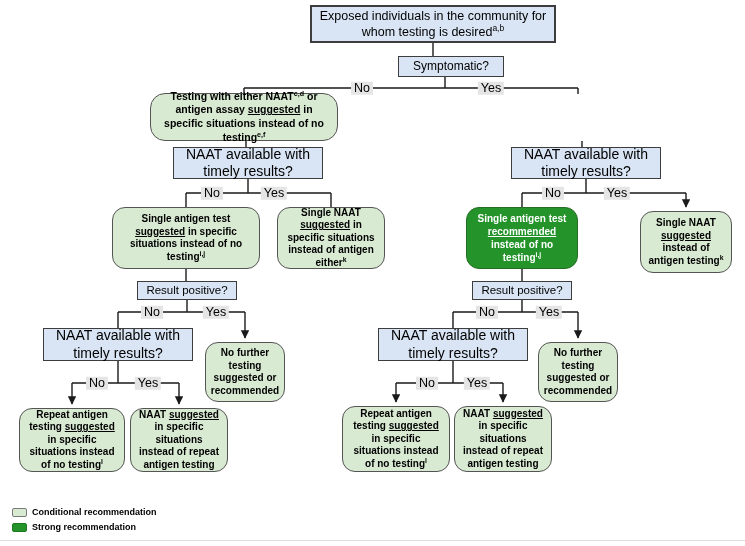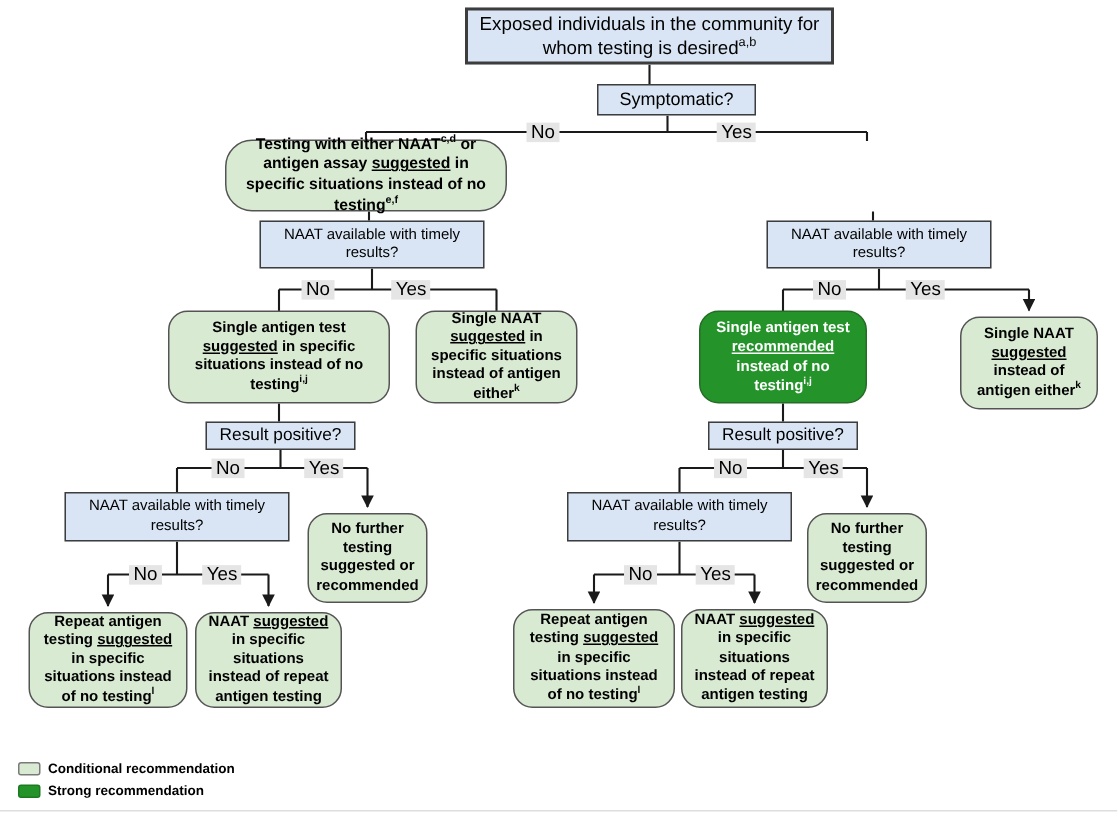--- a/index.html
+++ b/index.html
@@ -7,21 +7,21 @@
     position:relative;width:745px;height:546px;background:#ffffff;overflow:hidden;
     font-family:"Liberation Sans", sans-serif;color:#000;
   }
   svg.wires{position:absolute;left:0;top:0;z-index:1;pointer-events:none;}
   .node{
     position:absolute;z-index:2;box-sizing:border-box;
     display:flex;align-items:center;justify-content:center;text-align:center;
   }
   .q{
     background:#d9e5f4;border:1px solid #3d3d3d;
-    font-size:10px;line-height:1.25;padding:2px 4px;
+    font-size:14px;line-height:1.25;padding:2px 4px;
   }
   .q-top{font-size:12.5px;border-width:2px;line-height:1.3;}
   .q-mid{font-size:12px;}
   .q-result{font-size:11.5px;}
   .cond{
     background:#d9ead3;border:1px solid #545454;border-radius:13px;
     font-weight:bold;font-size:10px;line-height:1.25;padding:3px 6px;
   }
   .cond-big{font-size:10.5px;line-height:1.3;border-radius:15px;}
   .strong{
@@ -86,21 +86,21 @@
       <line x1="503" y1="383" x2="503" y2="402" marker-end="url(#arrow)"></line>
     </g>
   </svg>
 
   <div class="node q q-top" style="left:310px;top:5px;width:246px;height:38px;">
       <span><span>Exposed individuals in the community for whom testing is desired</span><span class="sup">a,b</span></span>
     </div>
 
   <div class="node q q-mid" style="left:398px;top:56px;width:106px;height:21px;">Symptomatic?</div>
 
-  <div class="node cond cond-big" style="left:150px;top:93px;width:188px;height:48px;border-radius:18px;">
+  <div class="node cond cond-big" style="left:150px;top:93px;width:188px;height:48px;">
       <span><span>Testing with either NAAT</span><span class="sup">c,d</span><span> or antigen assay </span><span class="u">suggested</span><span> in specific situations instead of no testing</span><span class="sup">e,f</span></span>
     </div>
 
 
   <div class="node q" style="left:173px;top:147px;width:150px;height:32px;">NAAT available with timely results?</div>
 
   <div class="node q" style="left:511px;top:147px;width:150px;height:32px;">NAAT available with timely results?</div>
 
   <div class="node cond" style="left:112px;top:207px;width:148px;height:62px;">
       <span><span>Single antigen test </span><span class="u">suggested</span><span> in specific situations instead of no testing</span><span class="sup">i,j</span></span>
@@ -108,21 +108,21 @@
 
   <div class="node cond" style="left:277px;top:207px;width:108px;height:62px;">
       <span><span>Single NAAT </span><span class="u">suggested</span><span> in specific situations instead of antigen either</span><span class="sup">k</span></span>
     </div>
 
   <div class="node strong" style="left:466px;top:207px;width:112px;height:62px;">
       <span><span>Single antigen test </span><span class="u">recommended</span><span> instead of no testing</span><span class="sup">i,j</span></span>
     </div>
 
   <div class="node cond" style="left:640px;top:211px;width:92px;height:62px;">
-      <span><span>Single NAAT </span><span class="u">suggested</span><span> instead of antigen either</span><span class="sup">k</span></span>
+      <span><span>Single NAAT </span><span class="u">suggested</span><span> instead of antigen testing</span><span class="sup">k</span></span>
     </div>
 
   <div class="node q q-result" style="left:137px;top:281px;width:100px;height:19px;">Result positive?</div>
 
   <div class="node q q-result" style="left:472px;top:281px;width:100px;height:19px;">Result positive?</div>
 
   <div class="node q" style="left:43px;top:328px;width:150px;height:33px;">NAAT available with timely results?</div>
 
   <div class="node q" style="left:378px;top:328px;width:150px;height:33px;">NAAT available with timely results?</div>
 

